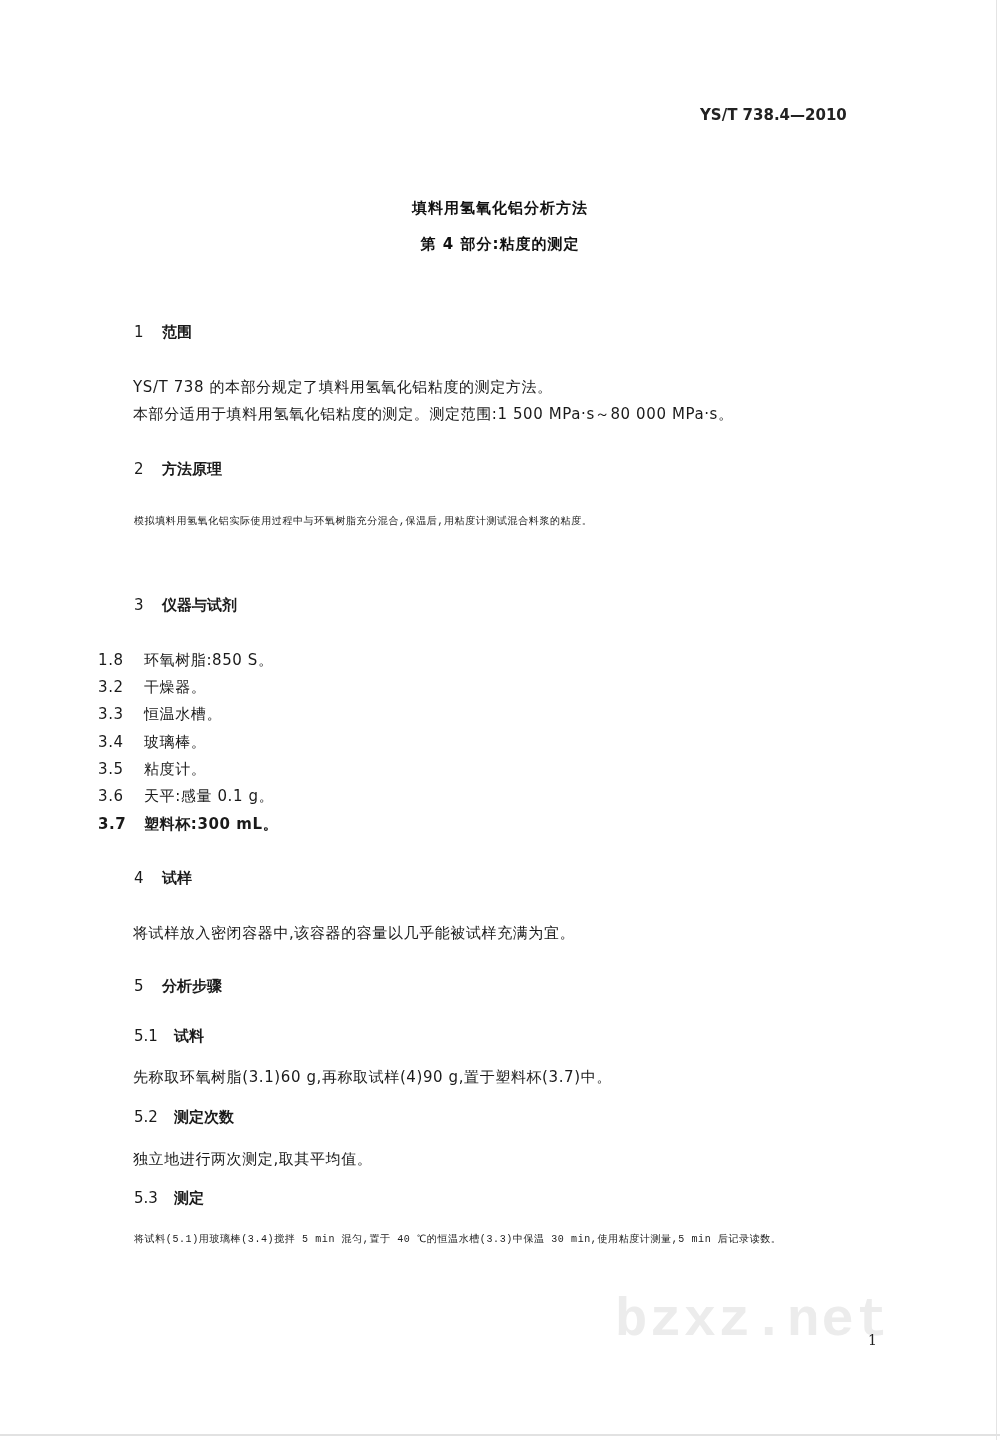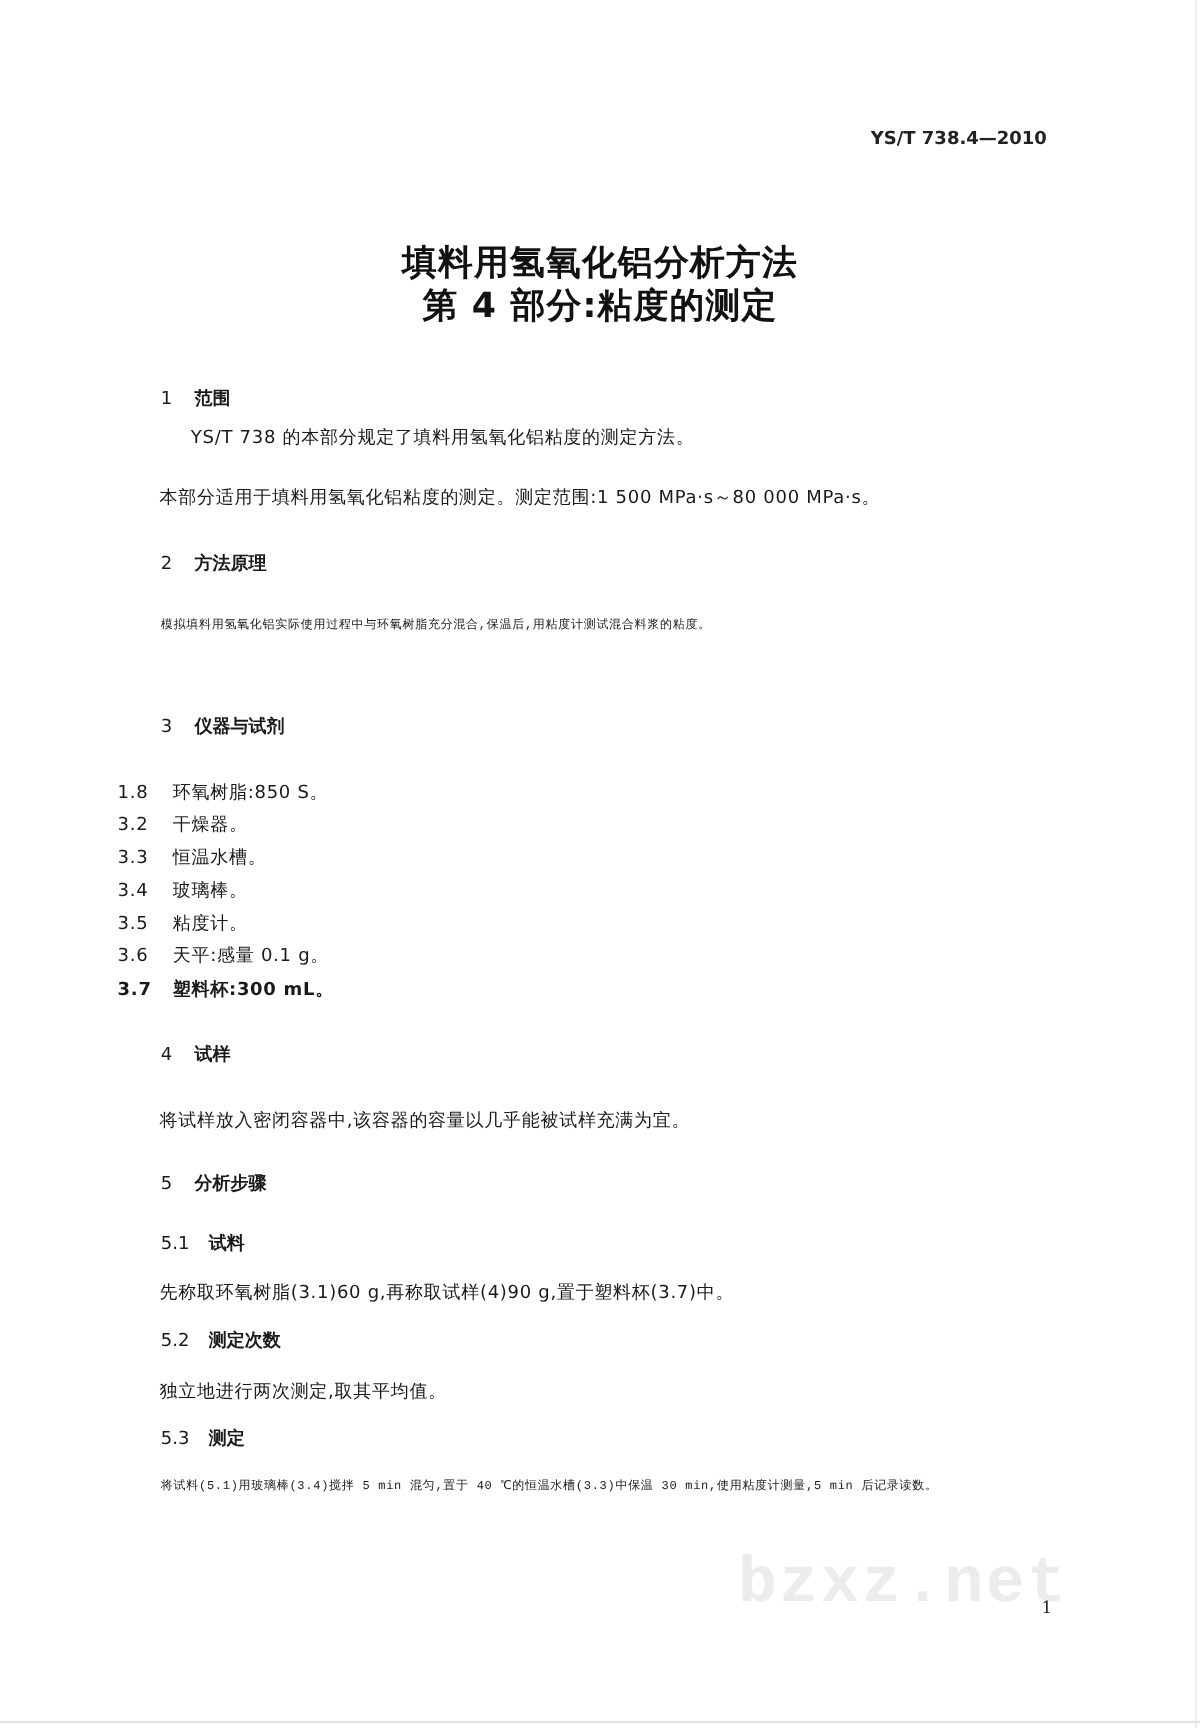--- a/index.html
+++ b/index.html
@@ -5,26 +5,26 @@
   html, body { margin: 0; padding: 0; }
   body {
     width: 1000px; height: 1440px; position: relative; overflow: hidden;
     background: #ffffff;
     font-family: "DejaVu Serif", "Liberation Serif", serif;
     color: #1a1a1a;
   }
   .page-border-right { position: absolute; left: 996px; top: 0; width: 1px; height: 1440px; background: #e4e4e4; }
   .page-border-bottom { position: absolute; left: 0; top: 1434px; width: 1000px; height: 2px; background: #e2e2e2; }
   .std-code {
-    position: absolute; left: 700px; top: 106px; width: 198px; text-align: center;
+    position: absolute; left: 700px; top: 106px; width: 198px; text-align: left;
     font-family: "DejaVu Sans", "Liberation Sans", sans-serif; font-size: 15px; font-weight: bold; color: #222;
   }
   .title-line {
     position: absolute; left: 0; width: 1000px; text-align: center;
-    font-family: "DejaVu Sans", "Liberation Sans", sans-serif; font-weight: bold; font-size: 29px; color: #111;
+    font-family: "DejaVu Sans", "Liberation Sans", sans-serif; font-weight: bold; font-size: 15px; color: #111;
     letter-spacing: 1px;
   }
   .t1 { top: 199px; }
   .t2 { top: 235px; }
   .heading {
     position: absolute; left: 98px;
     font-family: "DejaVu Sans", "Liberation Sans", sans-serif; font-weight: bold; font-size: 15px; color: #1a1a1a; margin-left: 36px;
   }
   .heading .num { display: inline-block; width: 28px; font-weight: normal; }
   .heading.sub .num { width: 40px; font-weight: normal; }
@@ -58,21 +58,21 @@
 <div class="page-border-bottom"></div>
 
 <div class="std-code">YS/T 738.4—2010</div>
 
 <div class="title-line t1">填料用氢氧化铝分析方法</div>
 <div class="title-line t2">第 4 部分:粘度的测定</div>
 
 <div class="heading" style="top:323px;">
   <span class="num">1</span><span>范围</span>
 </div>
-<div class="line" style="top:355px;margin-left:26px;">YS/T 738 的本部分规定了填料用氢氧化铝粘度的测定方法。</div>
+<div class="line" style="top:378px;">YS/T 738 的本部分规定了填料用氢氧化铝粘度的测定方法。</div>
 <div class="line" style="top:405px;">本部分适用于填料用氢氧化铝粘度的测定。测定范围:1 500 MPa·s～80 000 MPa·s。</div>
 
 <div class="heading" style="top:460px;">
   <span class="num">2</span><span>方法原理</span>
 </div>
 <div class="para indent" style="top:508px;">模拟填料用氢氧化铝实际使用过程中与环氧树脂充分混合,保温后,用粘度计测试混合料浆的粘度。</div>
 
 <div class="heading" style="top:596px;">
   <span class="num">3</span><span>仪器与试剂</span>
 </div>

